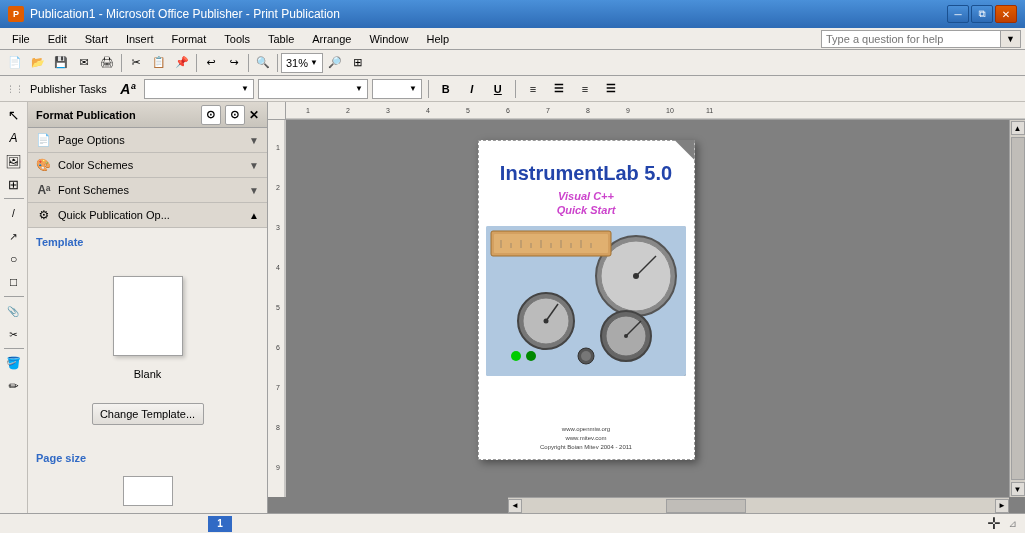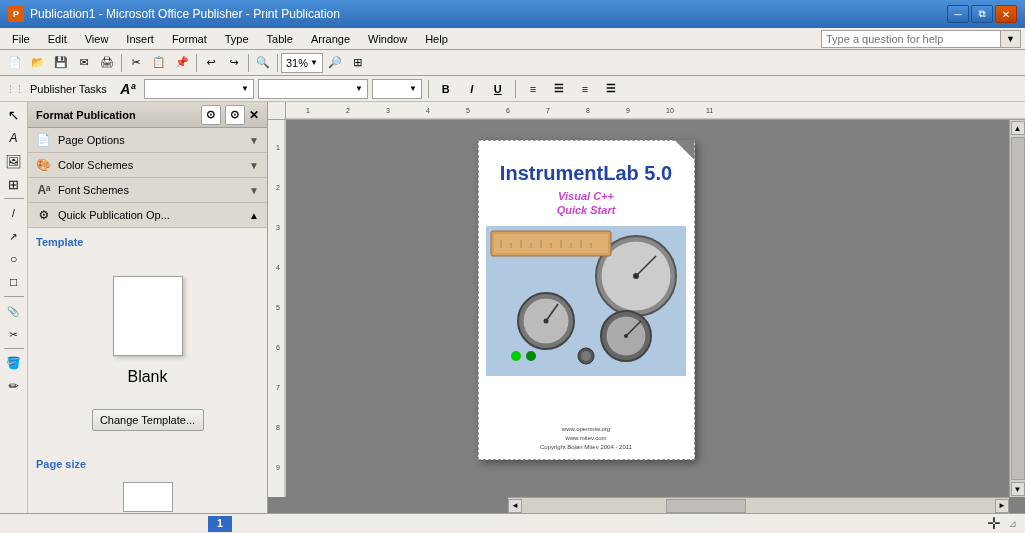--- a/index.html
+++ b/index.html
@@ -148,21 +148,21 @@
       width: 70px;
       height: 80px;
       background: white;
       border: 1px solid #a0a0a0;
       display: flex;
       align-items: center;
       justify-content: center;
       margin: 0 auto 4px;
       box-shadow: 2px 2px 4px rgba(0,0,0,0.2);
     }
-    #template-name { text-align: center; font-size: 16px; }
+    #template-name { text-align: center; font-size: 11px; }
     #change-template-btn {
       width: 112px;
       height: 22px;
       background: linear-gradient(to bottom, #f5f3f0, #e0ddd8);
       border: 1px solid #a0a0a0;
       border-radius: 2px;
       cursor: pointer;
       font-size: 11px;
       display: flex;
       align-items: center;
@@ -404,24 +404,24 @@
     <div id="title-bar-controls">
       <div class="title-btn">─</div>
       <div class="title-btn">⧉</div>
       <div class="title-btn close">✕</div>
     </div>
   </div>
 
   <div id="menu-bar">
     <div class="menu-item">File</div>
     <div class="menu-item">Edit</div>
-    <div class="menu-item">View</div>
+    <div class="menu-item">Start</div>
     <div class="menu-item">Insert</div>
     <div class="menu-item">Format</div>
-    <div class="menu-item">Type</div>
+    <div class="menu-item">Tools</div>
     <div class="menu-item">Table</div>
     <div class="menu-item">Arrange</div>
     <div class="menu-item">Window</div>
     <div class="menu-item">Help</div>
     <div id="help-box">
       <input id="help-input" type="text" placeholder="Type a question for help" style="">
       <div id="help-arrow">▼</div>
     </div>
   </div>
 

